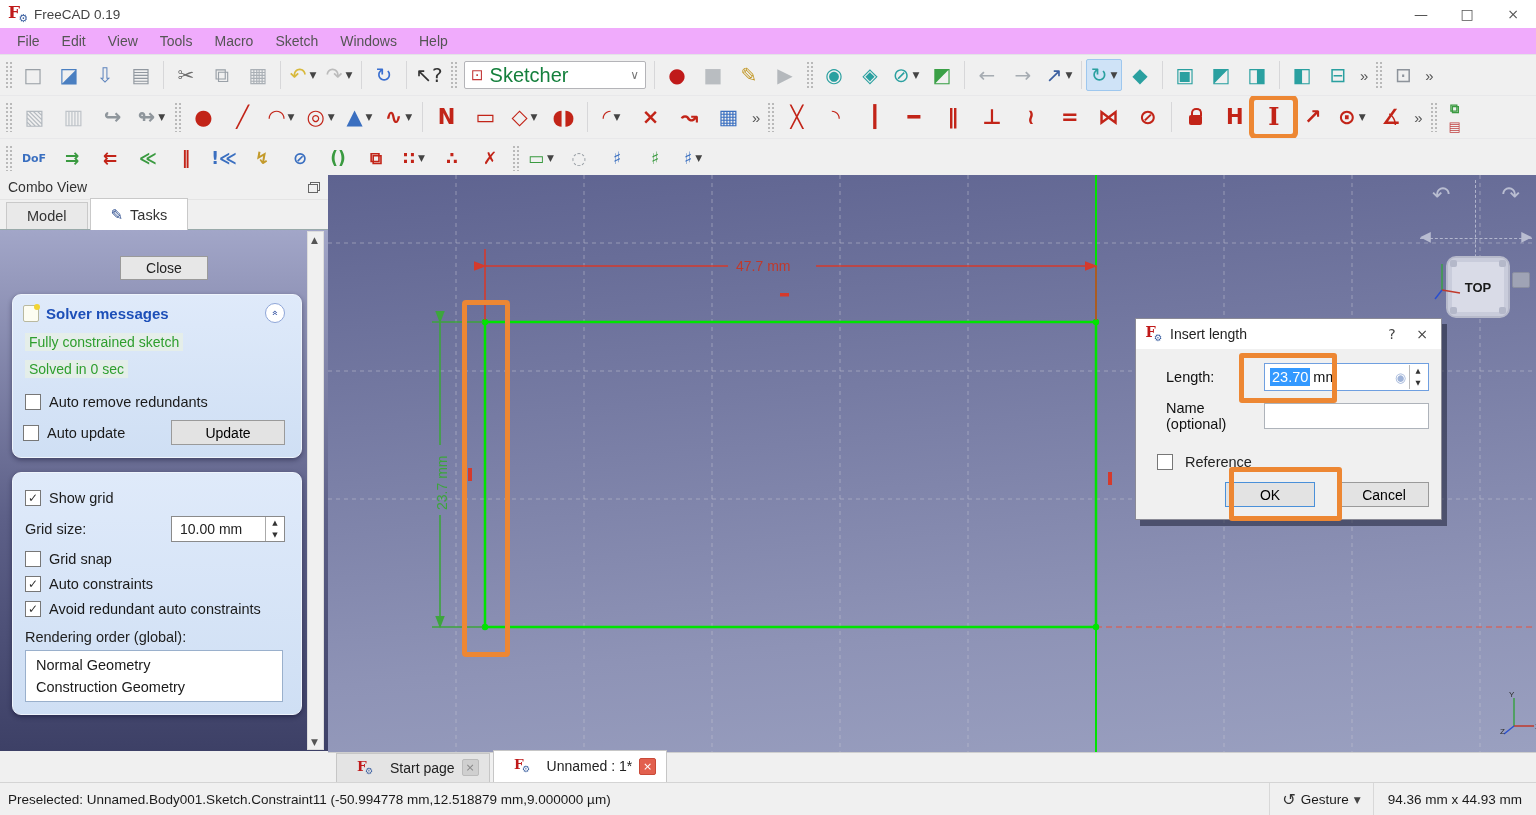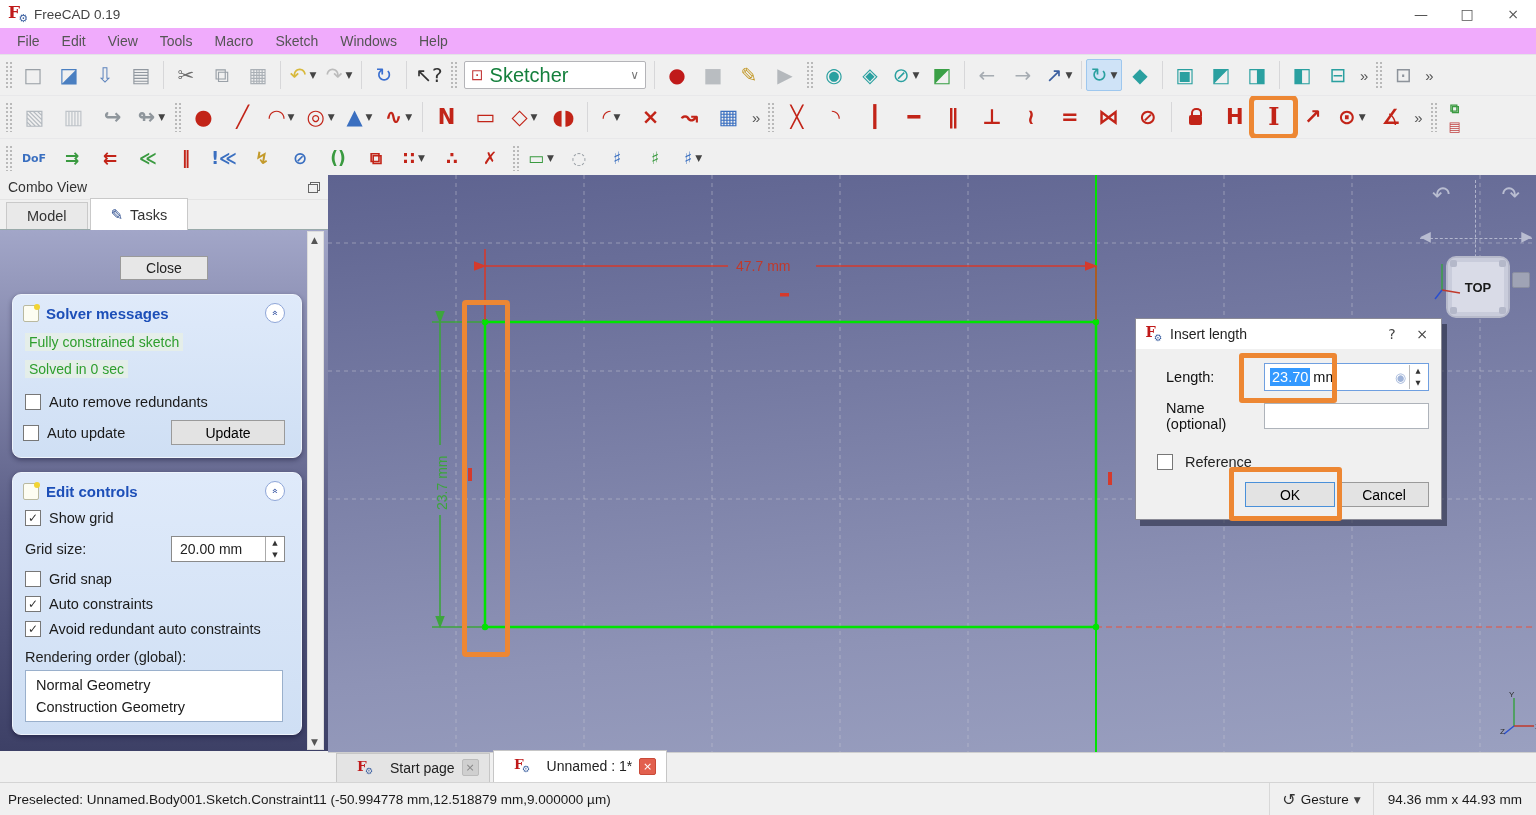--- a/index.html
+++ b/index.html
@@ -125,21 +125,21 @@
   .drow{display:flex;align-items:center;margin:14px 12px 0 30px;}
   .dlab{font-size:14.5px;color:#111;width:98px;flex:0 0 auto;}
   .lenfield{flex:1;height:26px;background:#fff;border:1px solid #6f9fe0;display:flex;align-items:center;padding:0 2px 0 5px;}
   .lenfield .sel{background:#3399ff;color:#fff;font-size:14.5px;padding:1px 2px;}
   .lenfield .unit{font-size:14.5px;color:#111;margin-left:3px;flex:1;}
   .lenfield .globe{color:#9fb3d8;font-size:13px;margin-right:3px;font-family:"DejaVu Sans",sans-serif;}
   .minispin{width:16px;height:24px;border-left:1px solid #bbb;display:flex;flex-direction:column;}
   .minispin div{flex:1;display:flex;align-items:center;justify-content:center;font-size:6.5px;color:#333;font-family:"DejaVu Sans",sans-serif;}
   .namefield{flex:1;height:24px;background:#fff;border:1px solid #aeb3ba;}
   .dcheck{display:flex;align-items:center;gap:12px;margin:22px 0 0 21px;font-size:14.5px;}
-  .dbuttons{position:absolute;right:12px;bottom:12px;display:flex;gap:4px;}
+  .dbuttons{position:absolute;right:12px;bottom:12px;display:flex;gap:24px;}
   .dbuttons button{width:90px;height:25px;font-size:14px;background:#e3e3e3;border:1px solid #9a9a9a;font-family:"Liberation Sans",sans-serif;}
   .dbuttons .ok{border:1px solid #4a90d9;}
   .dannot{position:absolute;border:5px solid #ED8733;border-radius:3px;}
 </style>
 </head>
 <body>
 
 <div id="app">
 
   <div class="titlebar">
@@ -512,35 +512,28 @@
         <div class="updrow">
           <div class="cbrow" style="margin:0">
             <span class="cbox"></span>
             <span>Auto update</span>
           </div>
           <button class="updbtn">Update</button>
         </div>
       </div>
 
       <div class="group">
-        <div class="gtitle">
-          <span class="noteicon"></span>
-          <span class="t">Edit controls</span>
-          <span class="collapse">
-              <span>»</span>
-            </span>
-        </div>
         <div class="cbrow">
           <span class="cbox">✓</span>
           <span>Show grid</span>
         </div>
         <div class="gsrow">
           <span>Grid size:</span>
           <span class="spin">
-            <span class="val">20.00 mm</span>
+            <span class="val">10.00 mm</span>
             <span class="btns">
                 <div>▲</div>
                 <div>▼</div>
               </span>
           </span>
         </div>
         <div class="cbrow">
           <span class="cbox"></span>
           <span>Grid snap</span>
         </div>

